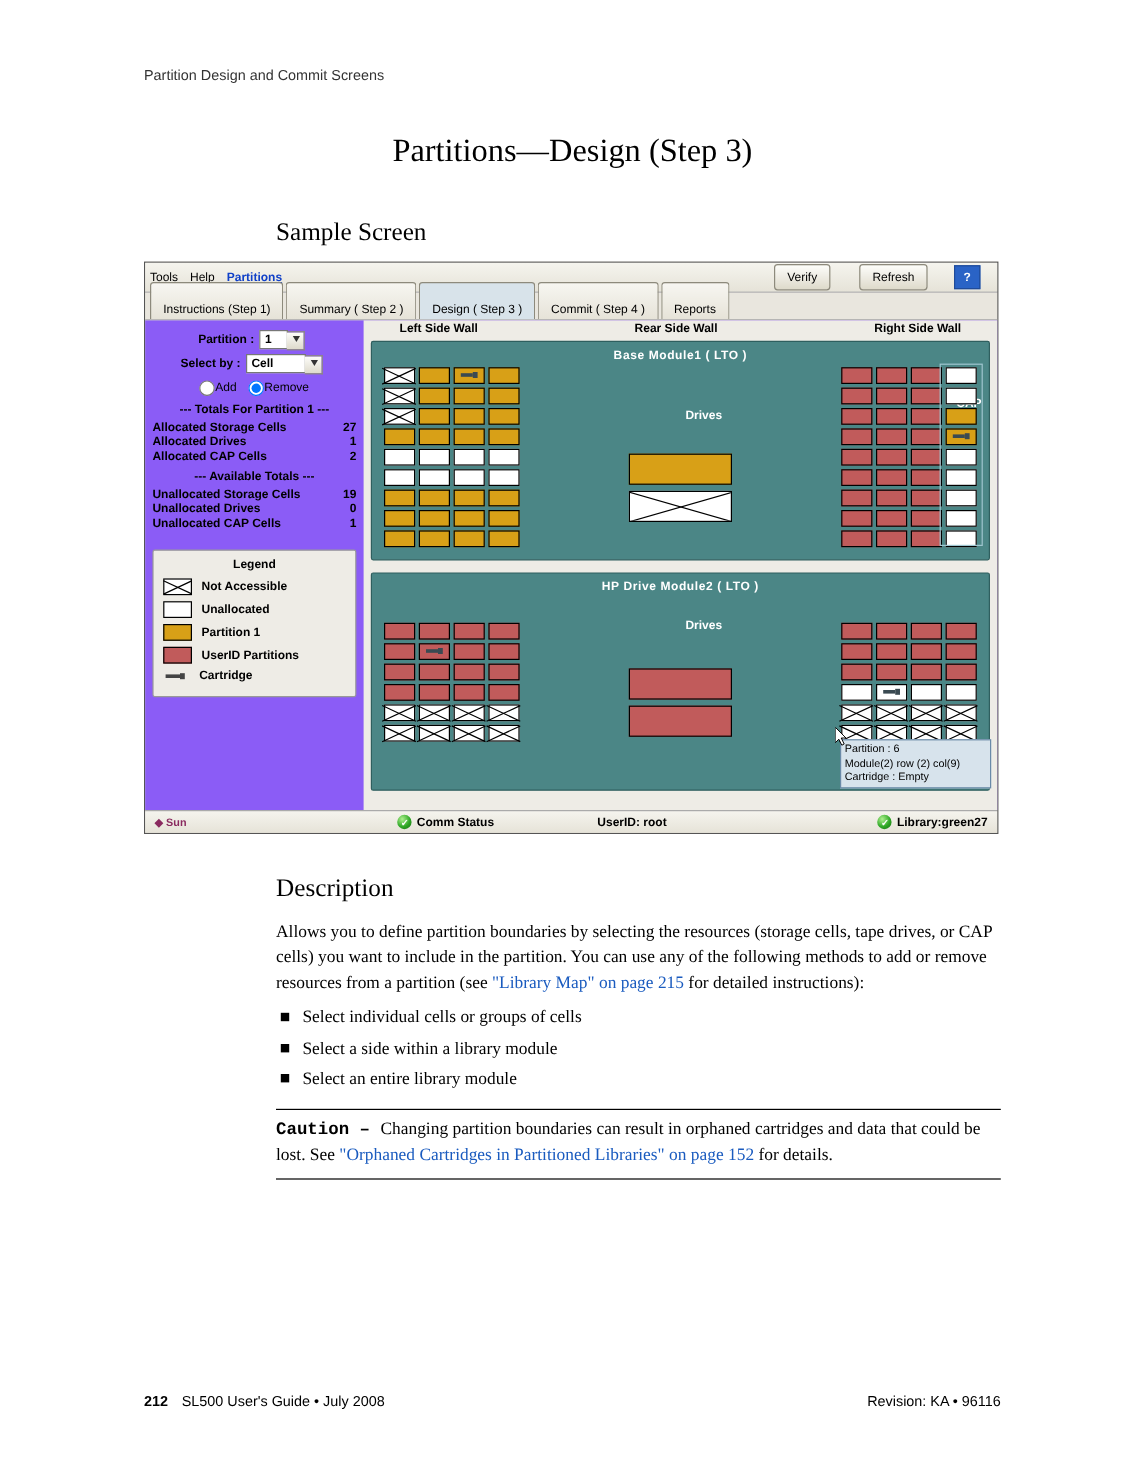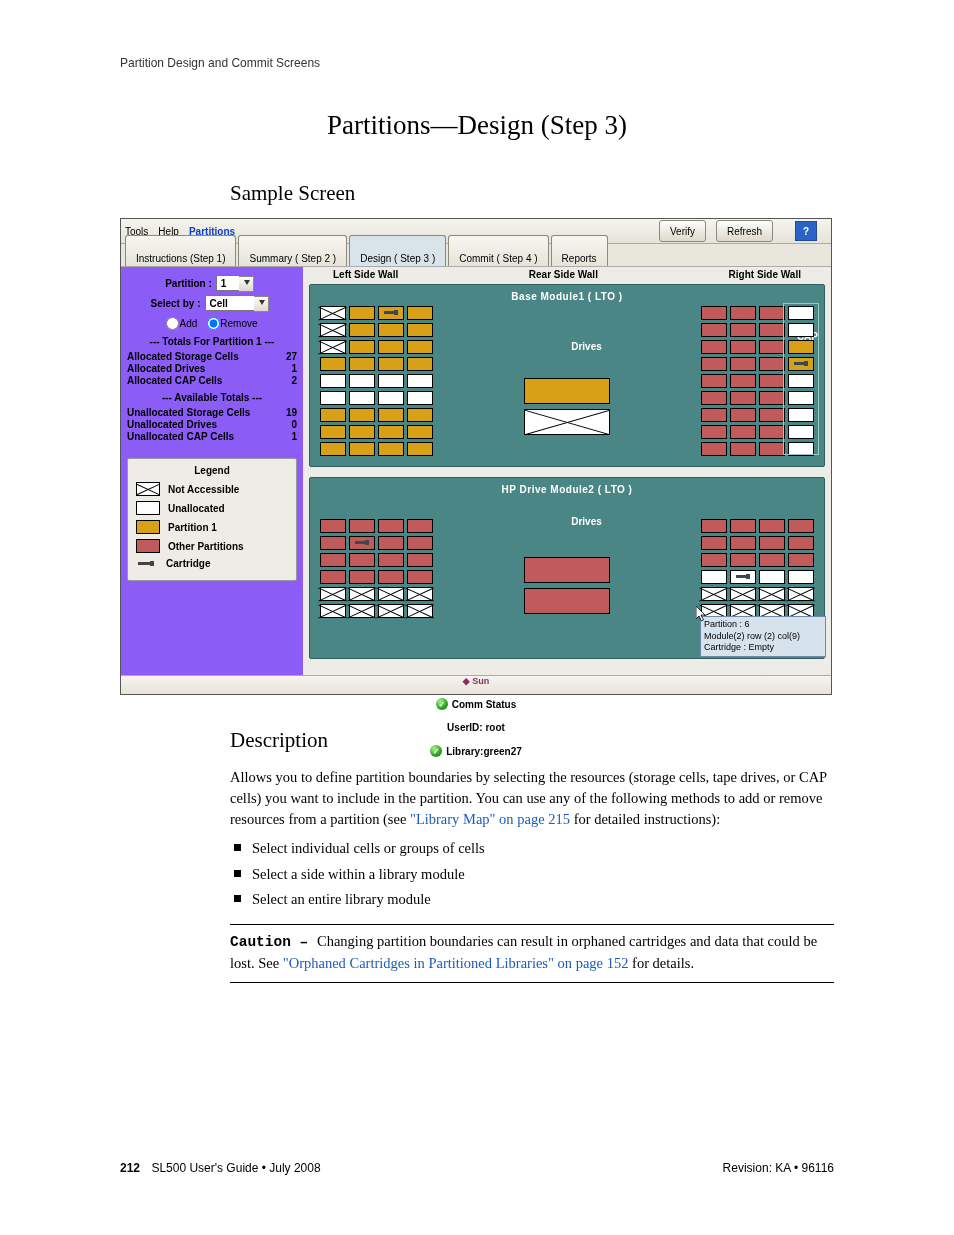--- a/index.html
+++ b/index.html
@@ -58,21 +58,21 @@
   .menubar .spacer { flex: 1; }
   .btn {
     display: inline-flex;
     align-items: center;
     justify-content: center;
     padding: 2px 10px;
     font-size: 10px;
     background: linear-gradient(#fdfdfa,#dedacb);
     border: 1px solid #8d8a7c;
     border-radius: 3px;
-    margin-left: 0;
+    margin-left: 14px;
     height: 16px;
     text-align: center;
   }
   .helpbtn {
     width: 20px;
     height: 18px;
     background: #2a63c6;
     color: #fff;
     font-weight: bold;
     display: inline-flex;
@@ -201,21 +201,21 @@
   .tooltip-box{
     position:absolute;left:390px;top:138px;width:118px;
     background:#d7e3ec;border:1px solid #6a8aa8;font-size:9px;color:#000;padding:2px 3px;line-height:1.3;z-index:5;
   }
   .cursor-arrow{
     position:absolute;left:386px;top:128px;width:12px;height:16px;z-index:6;
   }
   
   .statusbar{
     display:flex;align-items:center;height:18px;background:linear-gradient(#f5f4ee,#e6e3d8);
-    border-top:1px solid #aaa;padding:0 8px;font-weight:bold;gap:6px;flex-direction:column;
+    border-top:1px solid #aaa;padding:0 8px;font-weight:bold;gap:18px;
   }
   .statusbar .seg{display:flex;align-items:center;gap:4px;}
   .statusbar .flex{flex:1;}
   .green-dot{
     width:12px;height:12px;border-radius:50%;
     background:radial-gradient(circle at 35% 30%,#aef08f 0%,#2fa826 55%,#156d0f 100%);
     display:inline-flex;align-items:center;justify-content:center;color:#fff;font-size:8px;
   }
   .sunlogo{font-size:9px;color:#8a2a5f;font-weight:bold;}
   
@@ -336,21 +336,21 @@
           <div class="leg">
               <span class="sw unalloc"></span>
               <span>Unallocated</span>
             </div>
           <div class="leg">
               <span class="sw p1"></span>
               <span>Partition  1</span>
             </div>
           <div class="leg">
               <span class="sw other"></span>
-              <span>Other Partitions</span>
+              <span>UserID Partitions</span>
             </div>
           <div class="leg">
               <span class="sw cart"></span>
               <span>Cartridge</span>
             </div>
         </div>
       </div>
 
       <div class="canvas">
         <div class="wall-labels">

